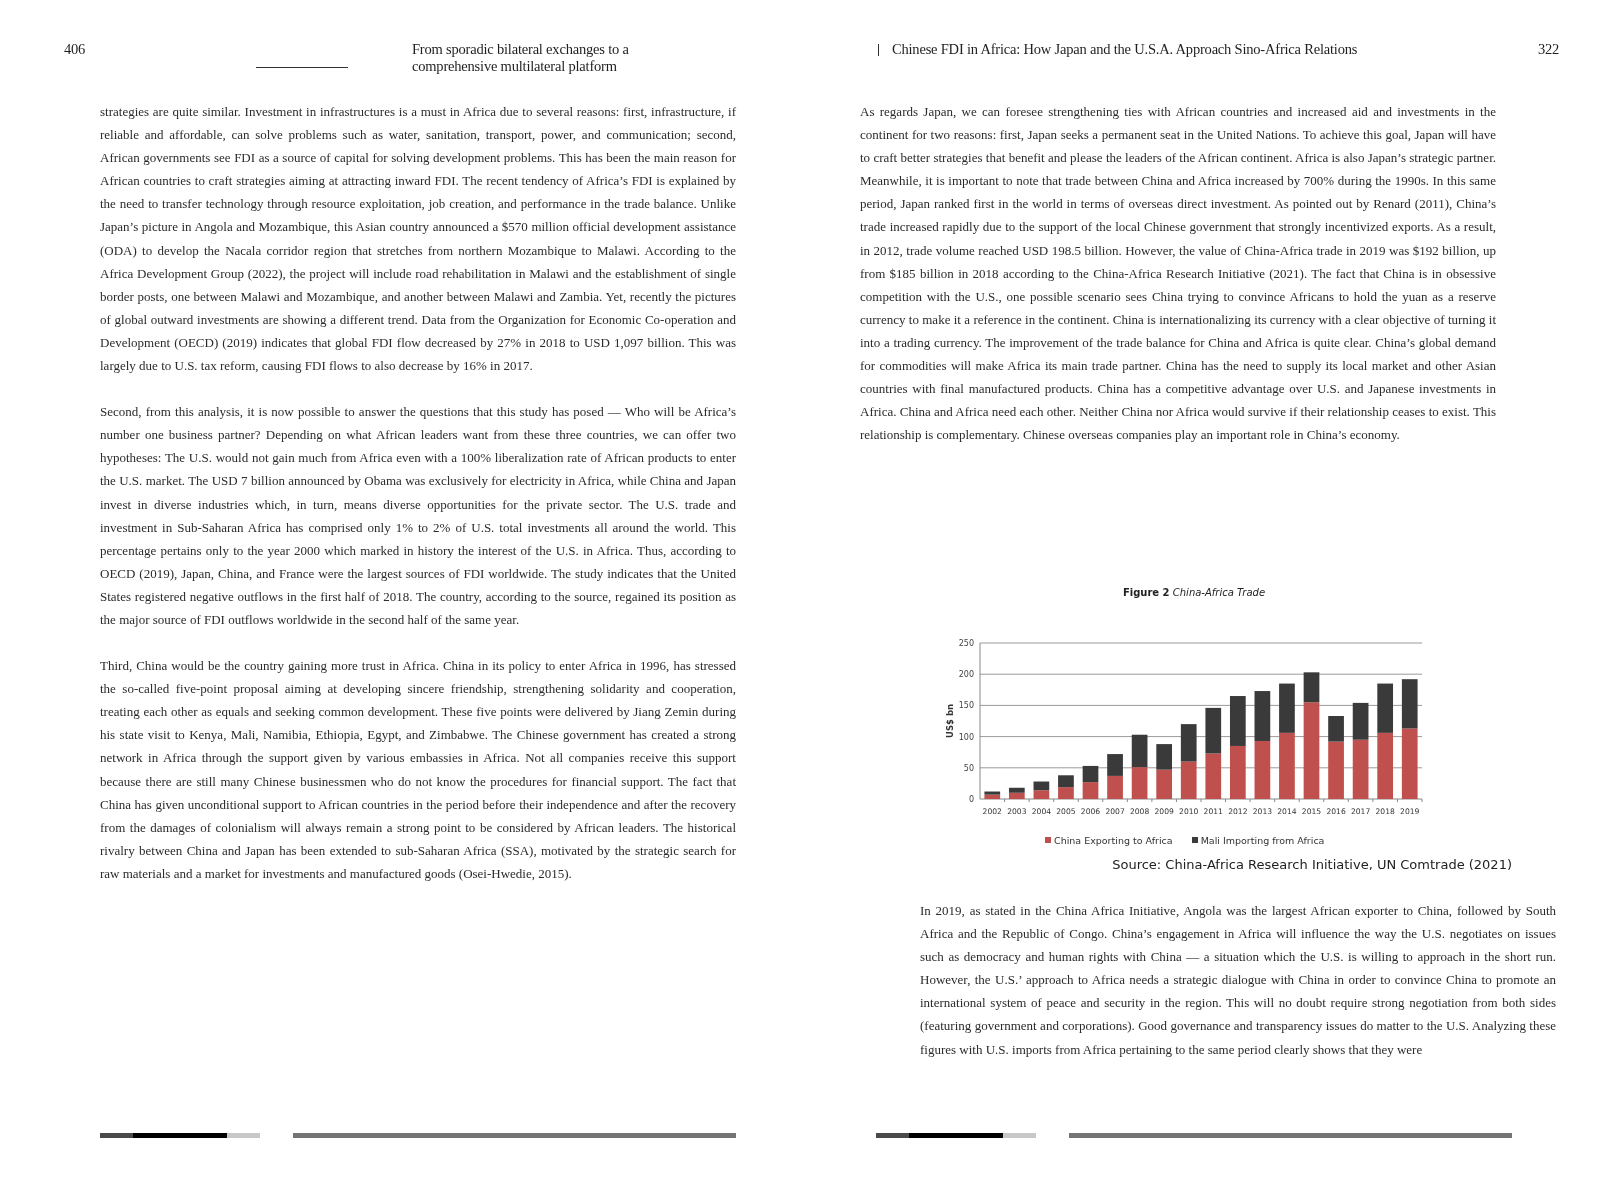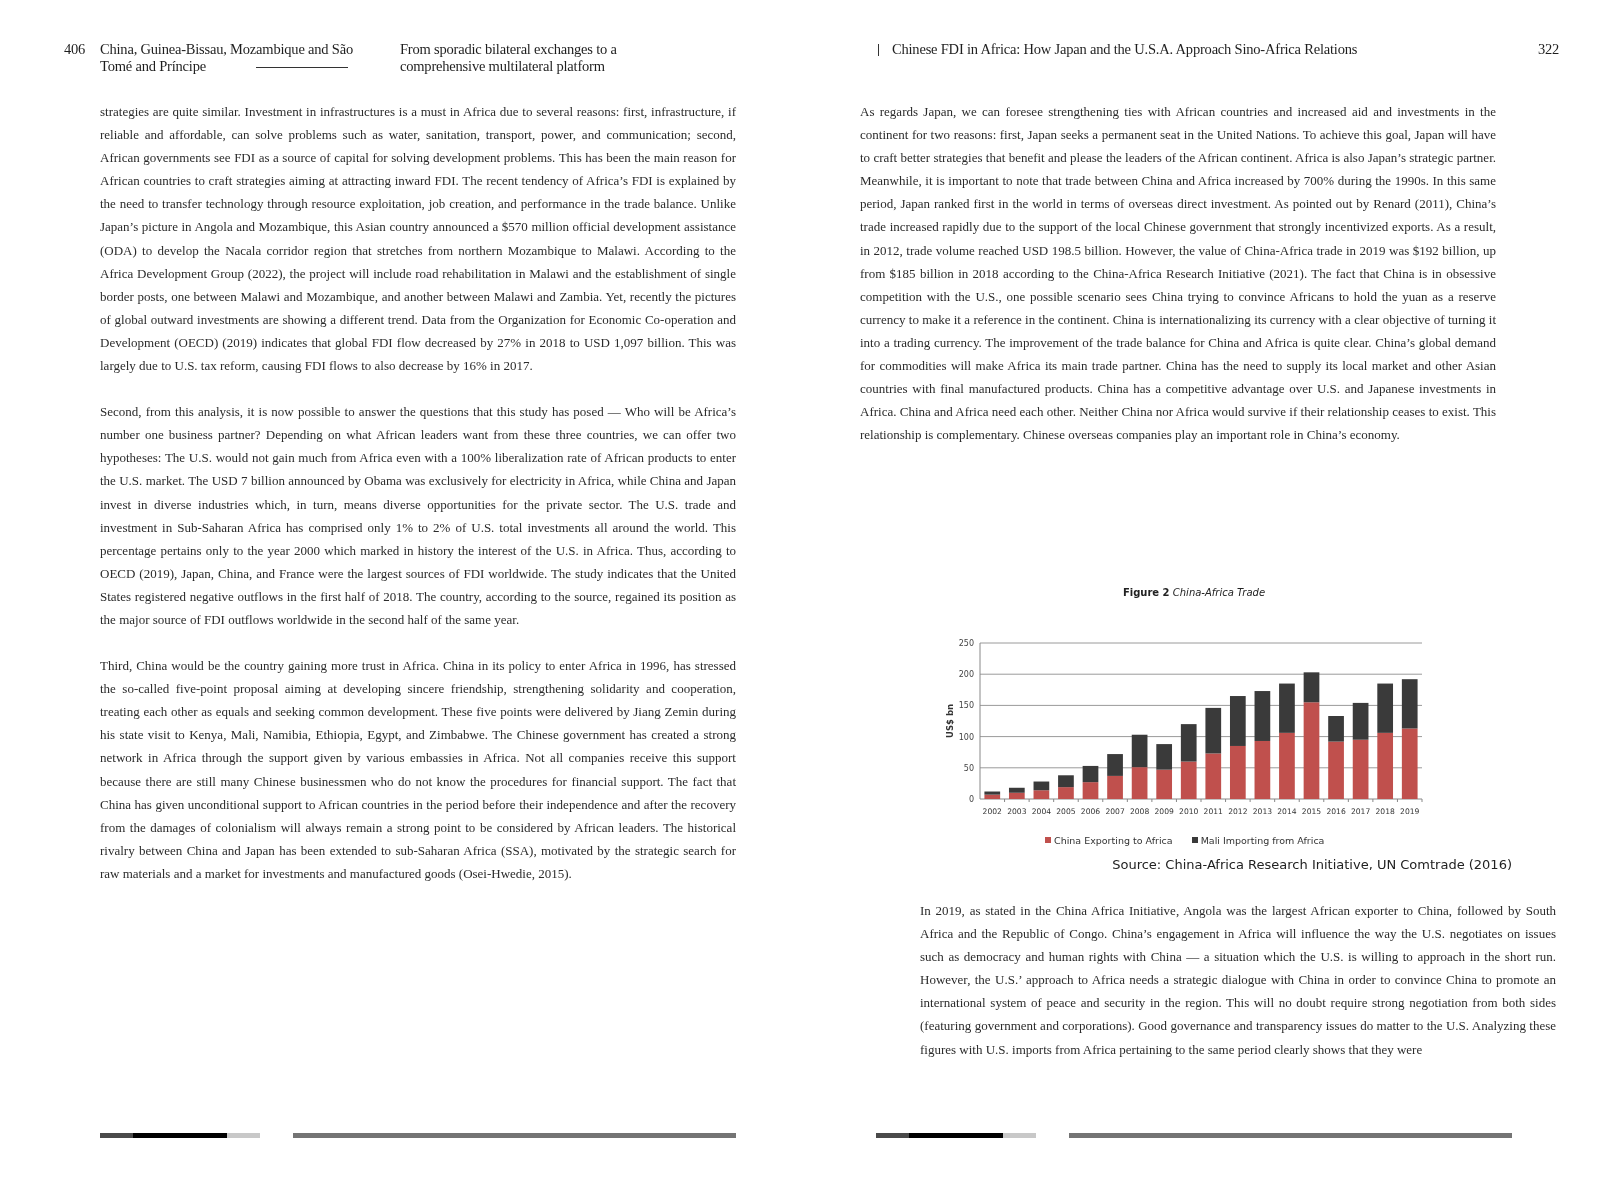--- a/index.html
+++ b/index.html
@@ -7,21 +7,21 @@
          font-family: "Liberation Serif", "DejaVu Serif", serif; color: #2a2a2a; }
   .page { position: absolute; top: 0; height: 1200px; }
   #left-page { left: 0; width: 800px; text-decoration: underline; }
   #right-page { left: 800px; width: 800px; }
 
   .running-head { position: absolute; top: 41px; font-size: 14.5px; line-height: 17px; color: #1e1e1e;
                   font-family: "Liberation Serif", serif; letter-spacing: -0.2px; }
   #left-pagenum { left: 64px; }
   #left-head-title { left: 100px; width: 260px; }
   #left-head-rule { position: absolute; left: 256px; top: 67px; width: 92px; height: 1px; background: #333; }
-  #left-head-section { left: 400px; width: 280px; }
+  #left-head-section { left: 412px; width: 280px; }
   #right-head-bar { position: absolute; left: 878px; top: 44px; width: 1px; height: 12px; background: #333; }
   #right-head-title { left: 892px; text-align: right; }
   #right-pagenum { left: 1538px; }
 
   .body-col { position: absolute; top: 100px; width: 636px; font-size: 13px; line-height: 23.1px;
               text-align: justify; color: #2b2b2b; font-family: "Liberation Serif", serif; }
   #left-col { left: 100px; }
   #right-col { left: 860px; }
   .body-col p { margin: 0 0 23px 0; }
 
@@ -40,21 +40,20 @@
   #figure-source { position: absolute; left: 876px; width: 636px; top: 857px; text-align: right;
                    font-family: "DejaVu Sans", sans-serif; font-size: 13px; color: #222; }
 
   .footer-bar { position: absolute; top: 1133px; height: 5px; }
 </style>
 </head>
 <body>
 
 <div class="page" id="left-page">
   <span class="running-head" id="left-pagenum">406</span>
-  <span class="running-head" id="left-head-title">China, Guinea-Bissau, Mozambique and São Tomé and Príncipe</span>
   <div id="left-head-rule"></div>
   <span class="running-head" id="left-head-section">From sporadic bilateral exchanges to a comprehensive multilateral platform</span>
 
   <div class="body-col" id="left-col">
     <p>strategies are quite similar. Investment in infrastructures is a must in Africa due to several reasons: first, infrastructure, if reliable and affordable, can solve problems such as water, sanitation, transport, power, and communication; second, African governments see FDI as a source of capital for solving development problems. This has been the main reason for African countries to craft strategies aiming at attracting inward FDI. The recent tendency of Africa’s FDI is explained by the need to transfer technology through resource exploitation, job creation, and performance in the trade balance. Unlike Japan’s picture in Angola and Mozambique, this Asian country announced a $570 million official development assistance (ODA) to develop the Nacala corridor region that stretches from northern Mozambique to Malawi. According to the Africa Development Group (2022), the project will include road rehabilitation in Malawi and the establishment of single border posts, one between Malawi and Mozambique, and another between Malawi and Zambia. Yet, recently the pictures of global outward investments are showing a different trend. Data from the Organization for Economic Co-operation and Development (OECD) (2019) indicates that global FDI flow decreased by 27% in 2018 to USD 1,097 billion. This was largely due to U.S. tax reform, causing FDI flows to also decrease by 16% in 2017.</p>
     <p>Second, from this analysis, it is now possible to answer the questions that this study has posed — Who will be Africa’s number one business partner? Depending on what African leaders want from these three countries, we can offer two hypotheses: The U.S. would not gain much from Africa even with a 100% liberalization rate of African products to enter the U.S. market. The USD 7 billion announced by Obama was exclusively for electricity in Africa, while China and Japan invest in diverse industries which, in turn, means diverse opportunities for the private sector. The U.S. trade and investment in Sub-Saharan Africa has comprised only 1% to 2% of U.S. total investments all around the world. This percentage pertains only to the year 2000 which marked in history the interest of the U.S. in Africa. Thus, according to OECD (2019), Japan, China, and France were the largest sources of FDI worldwide. The study indicates that the United States registered negative outflows in the first half of 2018. The country, according to the source, regained its position as the major source of FDI outflows worldwide in the second half of the same year.</p>
     <p>Third, China would be the country gaining more trust in Africa. China in its policy to enter Africa in 1996, has stressed the so-called five-point proposal aiming at developing sincere friendship, strengthening solidarity and cooperation, treating each other as equals and seeking common development. These five points were delivered by Jiang Zemin during his state visit to Kenya, Mali, Namibia, Ethiopia, Egypt, and Zimbabwe. The Chinese government has created a strong network in Africa through the support given by various embassies in Africa. Not all companies receive this support because there are still many Chinese businessmen who do not know the procedures for financial support. The fact that China has given unconditional support to African countries in the period before their independence and after the recovery from the damages of colonialism will always remain a strong point to be considered by African leaders. The historical rivalry between China and Japan has been extended to sub-Saharan Africa (SSA), motivated by the strategic search for raw materials and a market for investments and manufactured goods (Osei-Hwedie, 2015).</p>
   </div>
 
   <div class="footer-bar" style="left:100px;width:33px;background:#4a4a4a;"></div>
@@ -172,21 +171,21 @@
   <span class="legend-item">
     <span class="legend-swatch" style="background:#c0504d;"></span>
     <span>China Exporting to Africa</span>
   </span>
   <span class="legend-item">
     <span class="legend-swatch" style="background:#3a3a3a;"></span>
     <span>Mali Importing from Africa</span>
   </span>
 </div>
 
-<div id="figure-source">Source: China-Africa Research Initiative, UN Comtrade (2016)</div>
+<div id="figure-source">Source: China-Africa Research Initiative, UN Comtrade (2021)</div>
 
 <div class="body-col" id="right-col-2" style="left:876px;top:899px;margin-left:44px;">
   <p>In 2019, as stated in the China Africa Initiative, Angola was the largest African exporter to China, followed by South Africa and the Republic of Congo. China’s engagement in Africa will influence the way the U.S. negotiates on issues such as democracy and human rights with China — a situation which the U.S. is willing to approach in the short run. However, the U.S.’ approach to Africa needs a strategic dialogue with China in order to convince China to promote an international system of peace and security in the region. This will no doubt require strong negotiation from both sides (featuring government and corporations). Good governance and transparency issues do matter to the U.S. Analyzing these figures with U.S. imports from Africa pertaining to the same period clearly shows that they were</p>
 </div>
 
 <div class="footer-bar" style="left:876px;width:33px;background:#4a4a4a;"></div>
 <div class="footer-bar" style="left:909px;width:94px;background:#000;"></div>
 <div class="footer-bar" style="left:1003px;width:33px;background:#c8c8c8;"></div>
 <div class="footer-bar" style="left:1069px;width:443px;background:#747474;"></div>
 

